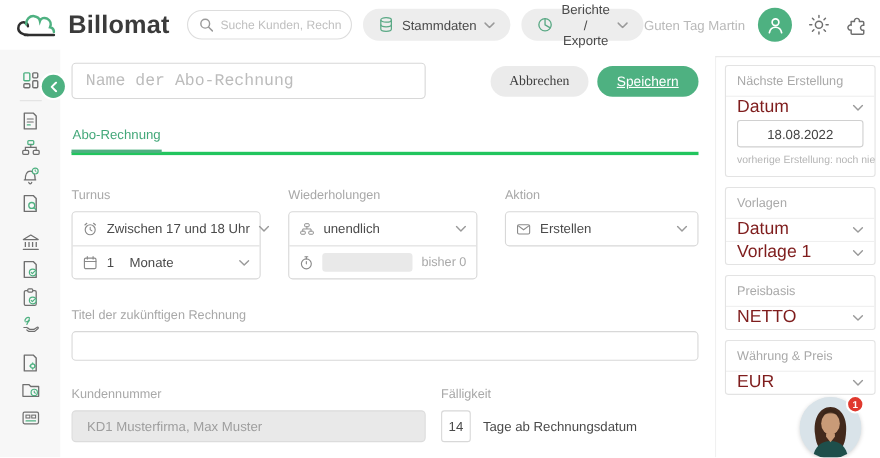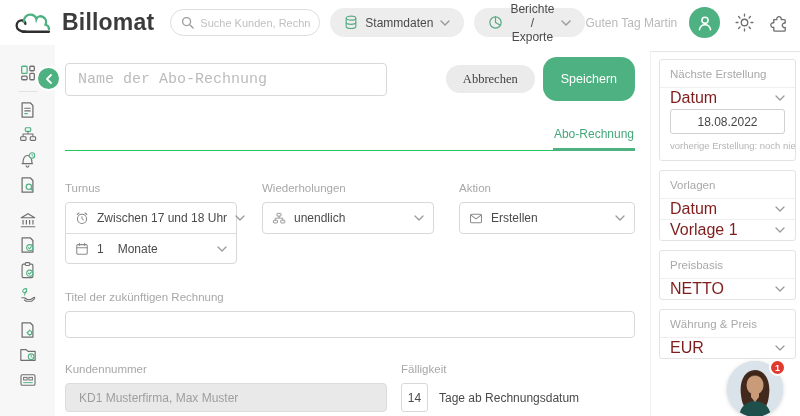--- a/index.html
+++ b/index.html
@@ -39,24 +39,24 @@
   
   .main { position:absolute; left:55px; top:45px; width:595px; height:371px; background:#fff;
           padding:12px 15px 0 10px; }
   .name-row { display:flex; align-items:center; }
   .name-input { width:322px; height:33px; border:1px solid #d8d8d8; border-radius:4px; padding:0 12px;
                 font-size:15px; color:#555; font-family:Liberation Mono, monospace; outline:none; }
   .name-input::placeholder { color:#bcbcbc; }
   .btn-cancel { margin-left:auto; height:28px; border:none; border-radius:14px; background:#ebebeb;
                 padding:0 17px; font-size:12.5px; color:#3f3f3f; cursor:pointer;
                 font-family:Liberation Serif, serif; }
-  .btn-save { margin-left:8px; height:44px; border:none; border-radius:14px; background:#4eb181;
+  .btn-save { margin-left:8px; height:28px; border:none; border-radius:14px; background:#4eb181;
               padding:0 18px; font-size:12.5px; color:#fff; cursor:pointer;
-              font-family:"Liberation Sans", sans-serif; }
-  .tabbar { margin-top:23px; border-bottom:1px solid #22c55e;text-align:right; }
+              font-family:"Liberation Sans", sans-serif;text-decoration:underline; }
+  .tabbar { margin-top:23px; border-bottom:3px solid #22c55e; }
   .tab { display:inline-block; color:#44a87a; font-size:12px; padding:0 1px 7px;
          border-bottom:3px solid #4eb181; margin-bottom:-1px; cursor:pointer; }
   .fieldrow { margin-top:31px; display:flex; gap:25px; }
   .fgroup { display:flex; flex-direction:column; }
   .flabel { font-size:11.5px; color:#a8a8a8; margin-bottom:8px; }
   .selbox { border:1px solid #d8d8d8; border-radius:4px; background:#fff; }
   .selrow { height:30px; display:flex; align-items:center; gap:8px; padding:0 9px; cursor:pointer; }
   .selrow + .selrow { border-top:1px solid #ddd; }
   .selrow .txt { font-size:12px; color:#4a4a4a; white-space:nowrap; }
   .chev { margin-left:auto; flex:none; }
@@ -379,20 +379,31 @@
                 <rect x="12.5" y="12" width="6" height="4" rx="1" stroke="#8a8a8a" stroke-width="1.3"></rect>
               </svg>
             </span>
             <span class="txt">unendlich</span>
             <span class="chev">
               <svg width="10" height="6" viewBox="0 0 10 6" fill="none">
                   <polyline points="1,1 5,5 9,1" stroke="#9a9a9a" stroke-width="1.3" stroke-linecap="round" stroke-linejoin="round"></polyline>
                 </svg>
             </span>
           </div>
+          <div class="selrow">
+            <span>
+              <svg width="13" height="14" viewBox="0 0 15 16" fill="none">
+                <circle cx="7.5" cy="9" r="5.2" stroke="#8a8a8a" stroke-width="1.2"></circle>
+                <path d="M7.5 6.5 V9 M6 1.5 H9" stroke="#8a8a8a" stroke-width="1.2" stroke-linecap="round"></path>
+                <path d="M7.5 1.8 V3.8" stroke="#8a8a8a" stroke-width="1.2" stroke-linecap="round"></path>
+              </svg>
+            </span>
+            <span class="disabled-bar"></span>
+            <span class="hint">bisher 0</span>
+          </div>
         </div>
       </div>
 
       <div class="fgroup w-aktion">
         <span class="flabel">Aktion</span>
         <div class="selbox">
           <div class="selrow">
             <span>
               <svg width="14" height="11" viewBox="0 0 16 13" fill="none">
                 <rect x="1.5" y="1.5" width="13" height="10" rx="1.5" stroke="#8a8a8a" stroke-width="1.2"></rect>

